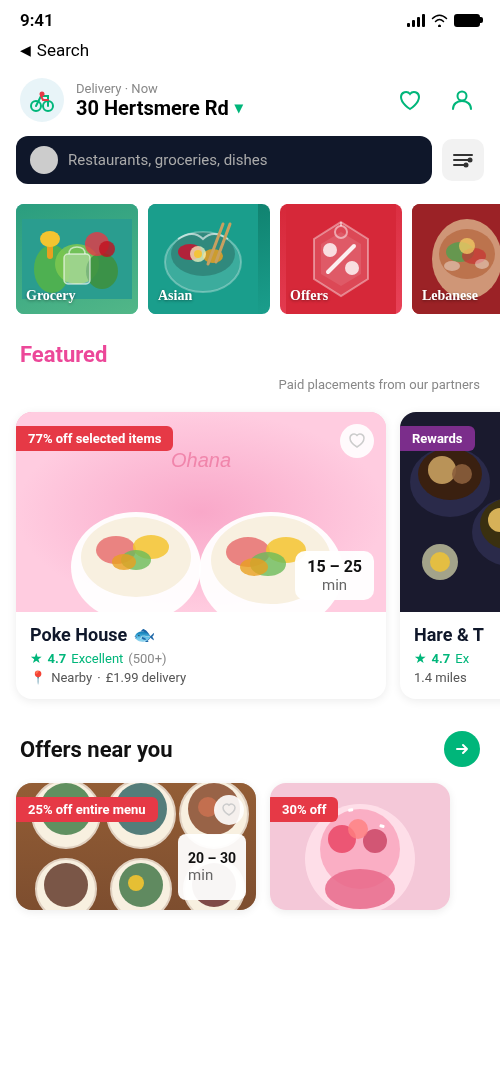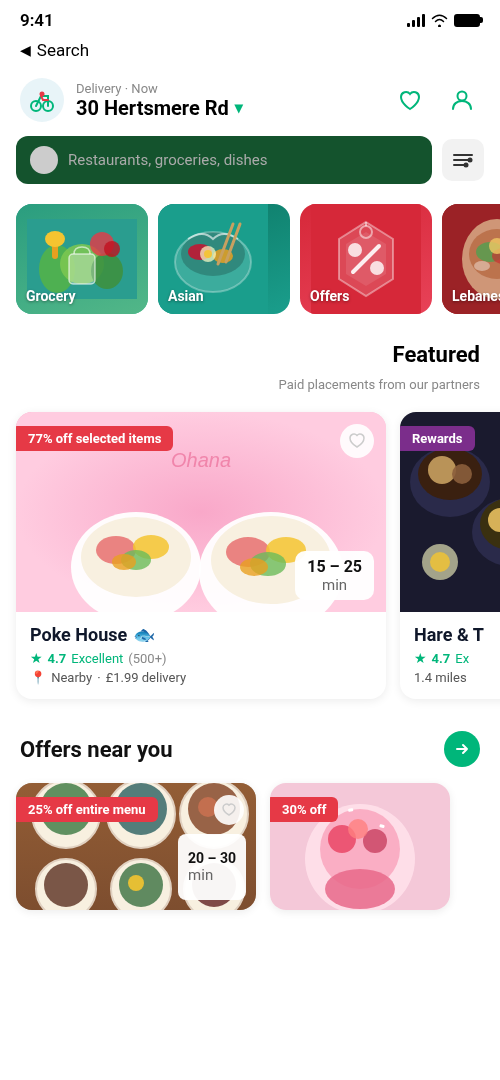--- a/index.html
+++ b/index.html
@@ -131,21 +131,21 @@
 
     
     .search-row {
       padding: 0 16px 16px;
       display: flex;
       align-items: center;
       gap: 10px;
     }
     .search-input-wrap {
       flex: 1;
-      background: #14532d;
+      background: #0f172a;
       border-radius: 12px;
       display: flex;
       align-items: center;
       padding: 10px 14px;
       gap: 10px;
     }
     .search-avatar {
       width: 28px;
       height: 28px;
       border-radius: 50%;
@@ -170,26 +170,27 @@
     .categories {
       display: flex;
       gap: 10px;
       padding: 4px 16px 20px;
       overflow-x: auto;
       scrollbar-width: none;
     }
     .categories::-webkit-scrollbar { display: none; }
     .category-card {
       flex-shrink: 0;
-      width: 132px;
+      width: 122px;
       height: 110px;
-      border-radius: 16px;
+      border-radius: 8px;
       overflow: hidden;
       position: relative;
       cursor: pointer;
+      font-family: Liberation Serif, serif;
     }
     .category-label {
       position: absolute;
       bottom: 10px;
       left: 10px;
       color: #fff;
       font-size: 14px;
       font-weight: 700;
       text-shadow: 0 1px 3px rgba(0,0,0,0.4);
     }
@@ -211,22 +212,21 @@
       background: linear-gradient(135deg, #9b2226, #ae2012);
     }
 
     
     .section-header {
       padding: 8px 20px 4px;
     }
     .section-title {
       font-size: 22px;
       font-weight: 700;
-      color: #000000;
-      text-align: right;
+      color: #ec4899;
     }
     .section-subtitle {
       font-size: 13px;
       color: #888;
       margin-top: 10px;
       text-align: right;
     }
 
     
     .cards-row {

